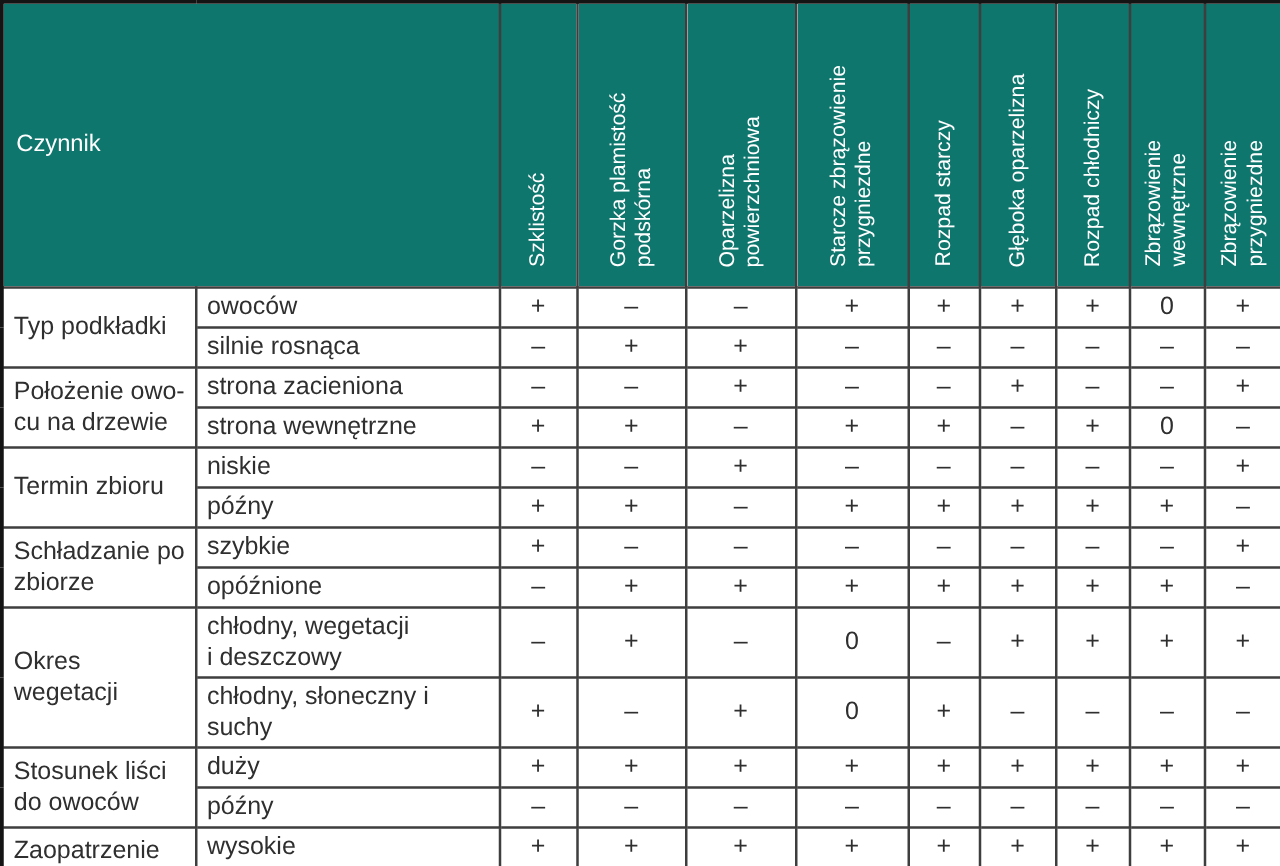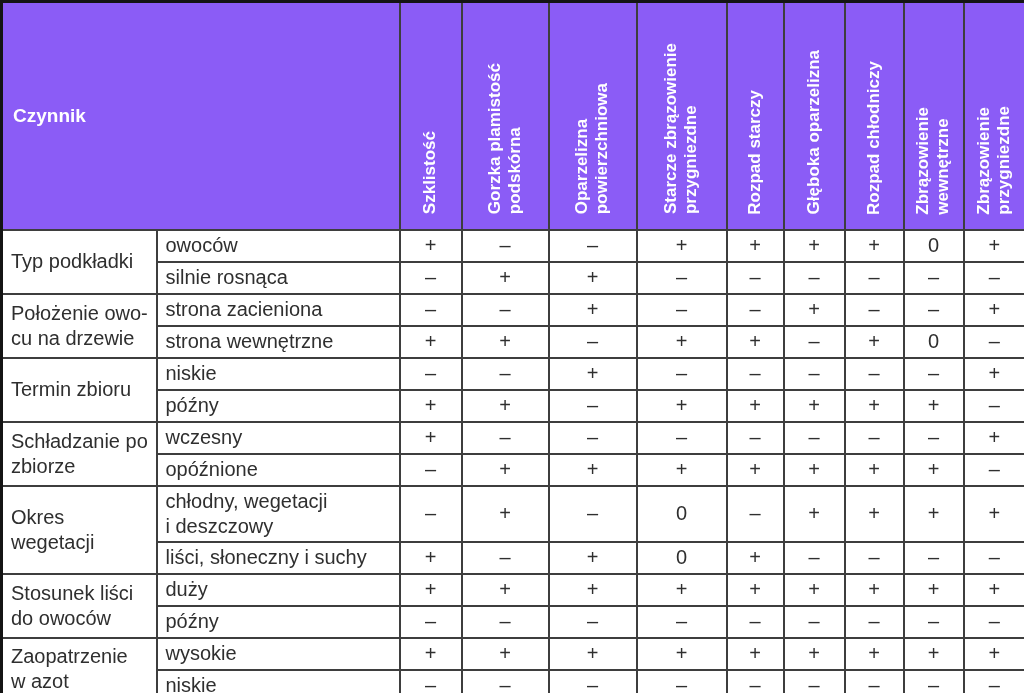--- a/index.html
+++ b/index.html
@@ -1,20 +1,20 @@
 <!DOCTYPE html>
 <html><head>
 <meta charset="utf-8">
 <style>
   html,body { margin:0; padding:0; background:#fff; }
   body { width:1024px; font-family:"Liberation Sans", sans-serif; }
   table { border-collapse:collapse; table-layout:fixed; width:1024px; border:3px solid #141414; }
   th, td { border:2px solid #3e3e3e; overflow:hidden; }
   thead tr { height:228px; }
-  th { background:#8b5cf6; color:#ffffff; font-weight:bold; }
+  th { background:#0f766e; color:#ffffff; font-weight:normal; }
   .corner { text-align:left; vertical-align:middle; padding:0 4px 0 10px; font-size:19px; }
   .rot { vertical-align:bottom; text-align:center; padding:6px 2px 10px 2px; }
   .rot span { display:inline-block; writing-mode:vertical-rl; transform:rotate(180deg);
               white-space:pre-line; font-size:17px; line-height:1.2; text-align:left; }
   tbody td { background:#ffffff; color:#2f2f2f; font-size:20px; vertical-align:middle; }
   .group, .sub { text-align:left; padding:2px 4px 2px 8px; white-space:pre-line; line-height:1.25; }
   .val { text-align:center; }
   tr.r { height:32px; }
   tr.tall { height:53px; }
 </style>
@@ -127,21 +127,21 @@
         <td class="val">+</td>
         <td class="val">+</td>
         <td class="val">+</td>
         <td class="val">+</td>
         <td class="val">+</td>
         <td class="val">–</td>
     </tr>
     <tr class="r">
       <td class="group" rowspan="2">Schładzanie po
 zbiorze</td>
-      <td class="sub">wczesny</td>
+      <td class="sub">szybkie</td>
       <td class="val">+</td>
         <td class="val">–</td>
         <td class="val">–</td>
         <td class="val">–</td>
         <td class="val">–</td>
         <td class="val">–</td>
         <td class="val">–</td>
         <td class="val">–</td>
         <td class="val">+</td>
     </tr>
@@ -166,21 +166,21 @@
         <td class="val">+</td>
         <td class="val">–</td>
         <td class="val">0</td>
         <td class="val">–</td>
         <td class="val">+</td>
         <td class="val">+</td>
         <td class="val">+</td>
         <td class="val">+</td>
     </tr>
     <tr class="r">
-      <td class="sub">liści, słoneczny i suchy</td>
+      <td class="sub">chłodny, słoneczny i suchy</td>
       <td class="val">+</td>
         <td class="val">–</td>
         <td class="val">+</td>
         <td class="val">0</td>
         <td class="val">+</td>
         <td class="val">–</td>
         <td class="val">–</td>
         <td class="val">–</td>
         <td class="val">–</td>
     </tr>

